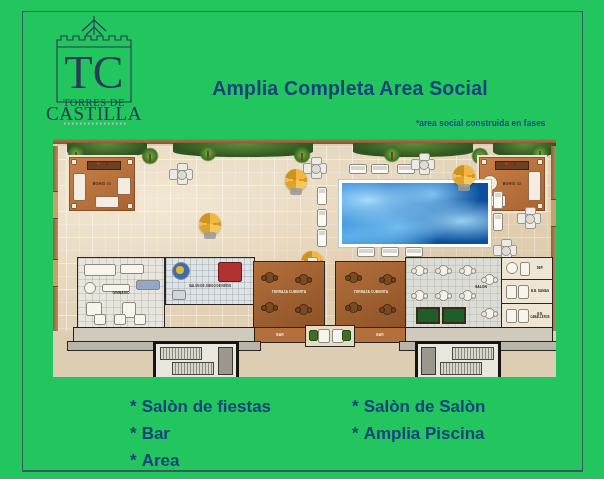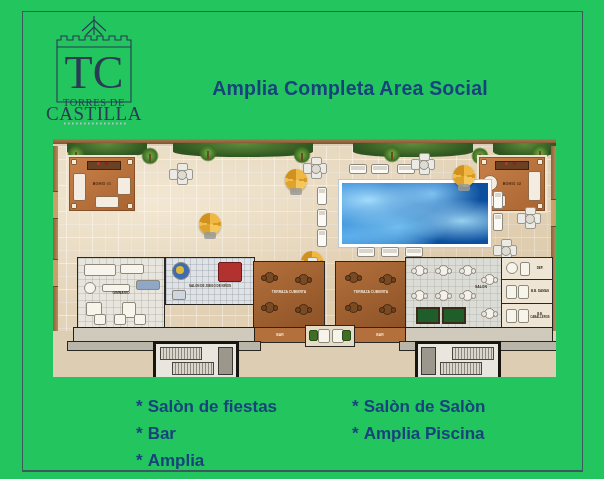--- a/index.html
+++ b/index.html
@@ -276,21 +276,21 @@
 
   
   .features {
     position: absolute;
     font-weight: bold;
     color: #17427c;
     font-size: 17px;
     line-height: 27px;
     white-space: nowrap;
   }
-  #features-left  { left: 136px; top: 393px; }
+  #features-left  { left: 130px; top: 393px; }
   #features-right { left: 352px; top: 393px; }
   .features div { }
   .ast { margin-right: 5px; }
 </style>
 </head>
 <body>
 
 <div id="slide">
 
   <div class="frame-top"></div>
@@ -316,20 +316,21 @@
 
       <text x="56" y="92" text-anchor="middle" font-family="Liberation Serif, serif" font-size="10.5" letter-spacing="0.6" fill="#2b3a55">TORRES DE</text>
 
       <text x="56" y="106" text-anchor="middle" font-family="Liberation Serif, serif" font-size="19" letter-spacing="0.5" fill="#2b3a55">CASTILLA</text>
       <line x1="26" y1="109.5" x2="88" y2="109.5" stroke="#b9bfc9" stroke-width="2.2" stroke-dasharray="1.6 2.4"></line>
     </svg>
   </div>
 
   <div id="title">Amplia Completa Area Social</div>
 
+  <div id="note">*area social construida en fases</div>
 
   <div id="plan">
 
     <div class="pl paving"></div>
     <div class="pl paving2"></div>
 
     <div class="pl hedge-wall"></div>
     <div class="pl hedge h1"></div>
     <div class="pl hedge h2"></div>
     <div class="pl hedge h3"></div>
@@ -593,21 +594,21 @@
   </div>
 
   <div id="features-left" class="features">
     <div>
       <span class="ast">*</span><span>Salòn de fiestas</span>
     </div>
     <div>
       <span class="ast">*</span><span>Bar</span>
     </div>
     <div>
-      <span class="ast">*</span><span>Amplia</span>
+      <span class="ast">*</span><span>Area</span>
     </div>
   </div>
 
   <div id="features-right" class="features">
     <div>
       <span class="ast">*</span><span>Salòn de Salòn</span>
     </div>
     <div>
       <span class="ast">*</span><span>Amplia Piscina</span>
     </div>

